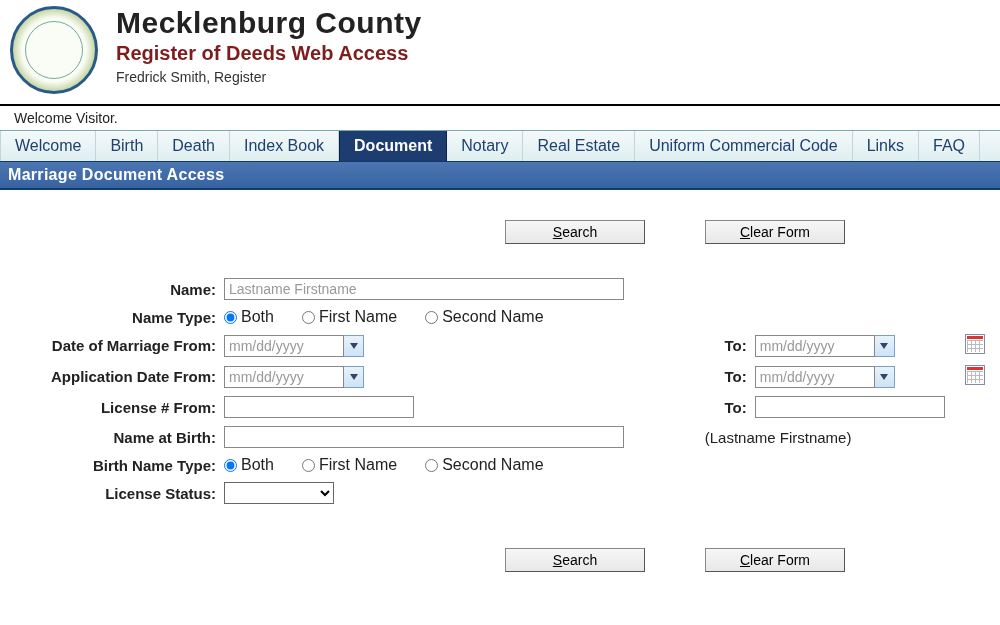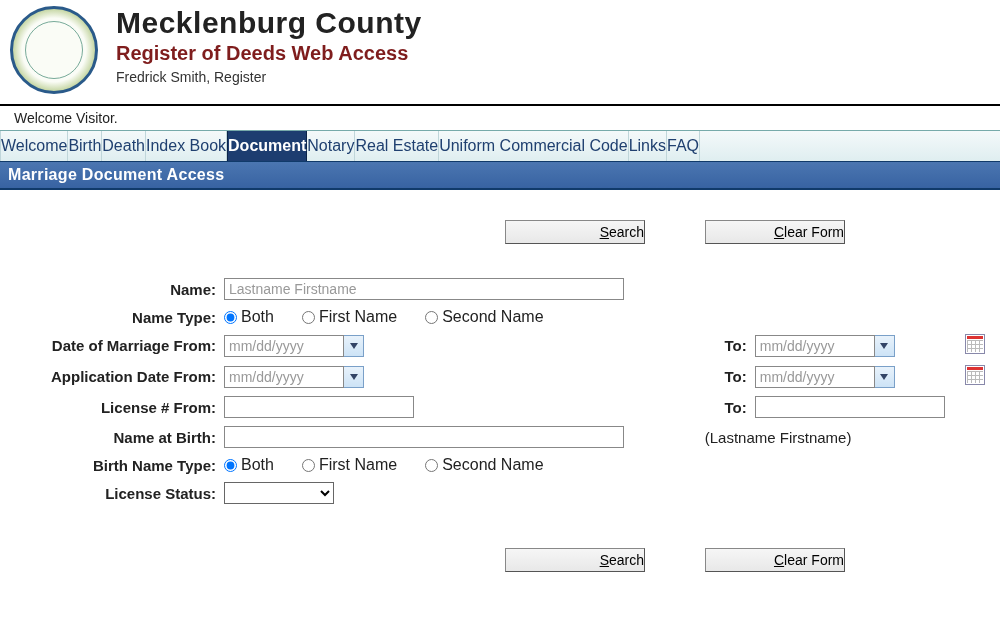--- a/index.html
+++ b/index.html
@@ -7,28 +7,28 @@
   .header { display: flex; align-items: flex-start; padding: 6px 10px 4px 10px; }
   .seal { width: 88px; height: 88px; border-radius: 50%; border: 3px solid #2a5a8a; background: radial-gradient(circle, #fafcf6 55%, #c8d8a8 70%, #2a5a8a 100%); position: relative; flex-shrink: 0; }
   .seal::after { content:""; position:absolute; inset:12px; border:1px solid #7a9; border-radius:50%; }
   .title-block { margin-left: 18px; }
   .title-main { font-size: 30px; font-weight: bold; letter-spacing: .5px; }
   .title-sub { font-size: 20px; font-weight: bold; color: #7f1d1d; margin-top: 2px; }
   .title-reg { font-family: Verdana, sans-serif; font-size: 14px; color: #333; margin-top: 4px; }
   .hr-strong { border: none; border-top: 2px solid #000; margin-top: 6px; }
   .welcome-bar { padding: 4px 14px; font-family: Verdana, sans-serif; font-size: 14px; }
   .tabs { display: flex; background: linear-gradient(#f4f9fa,#dfeef0); border-top: 1px solid #7aa; border-bottom: 1px solid #103a6a; }
-  .tab { padding: 6px 0; font-size: 16px; color: #204070; border-right: 1px solid #c0d6da; cursor: pointer; white-space: nowrap; }
+  .tab { padding: 6px 14px; font-size: 16px; color: #204070; border-right: 1px solid #c0d6da; cursor: pointer; white-space: nowrap; }
   .tab:first-child { border-left: 1px solid #c0d6da; }
   .tab.active { background: #1d3d70; color: #fff; font-weight: bold; border-right: 1px solid #0b2348; border-left: 1px solid #0b2348; }
   .section-bar { background: linear-gradient(#4b76b1,#3863a2); color: #fff; font-weight: bold; font-size: 16px; padding: 4px 8px; border-bottom: 2px solid #103a6a; letter-spacing:.3px; }
   .content { padding: 30px 10px 20px 10px; }
   .btn-row { display: flex; gap: 60px; justify-content: center; margin: 0 0 30px 350px; }
   .btn-row.bottom { margin-top: 40px; }
-  .form-btn { width: 140px; height: 24px; background: linear-gradient(#f6f6f6,#e8e8e8); border: 1px solid #888; border-right-color:#555; border-bottom-color:#555; font-family: Verdana, sans-serif; font-size: 14px; cursor: pointer; text-align: right; }
+  .form-btn { width: 140px; height: 24px; background: linear-gradient(#f6f6f6,#e8e8e8); border: 1px solid #888; border-right-color:#555; border-bottom-color:#555; font-family: Verdana, sans-serif; font-size: 14px; cursor: pointer; }
   .form-btn .ul { text-decoration: underline; }
   table.form { border-collapse: collapse; width: 100%; }
   table.form td { padding: 4px 4px; vertical-align: middle; }
   td.lbl { text-align: right; font-weight: bold; font-size: 15px; white-space: nowrap; width: 210px; }
   td.lbl2 { text-align: right; font-weight: bold; font-size: 15px; white-space: nowrap; width: 50px; }
   input[type=text].txt { border: 1px solid #888; height: 22px; padding: 0 4px; font-family: Verdana,sans-serif; font-size: 14px; }
   .txt.wide { width: 400px; }
   .txt.full { width: 400px; }
   .txt.med { width: 190px; }
   .txt.date { width: 120px; color:#888; }

